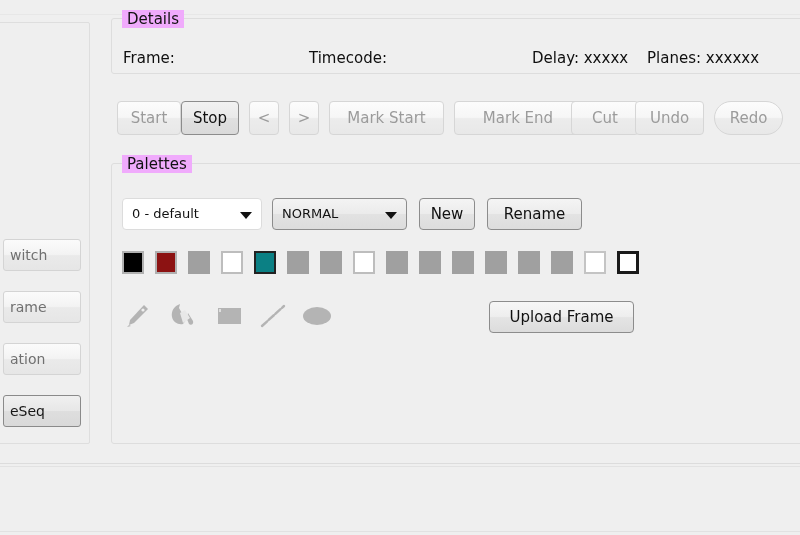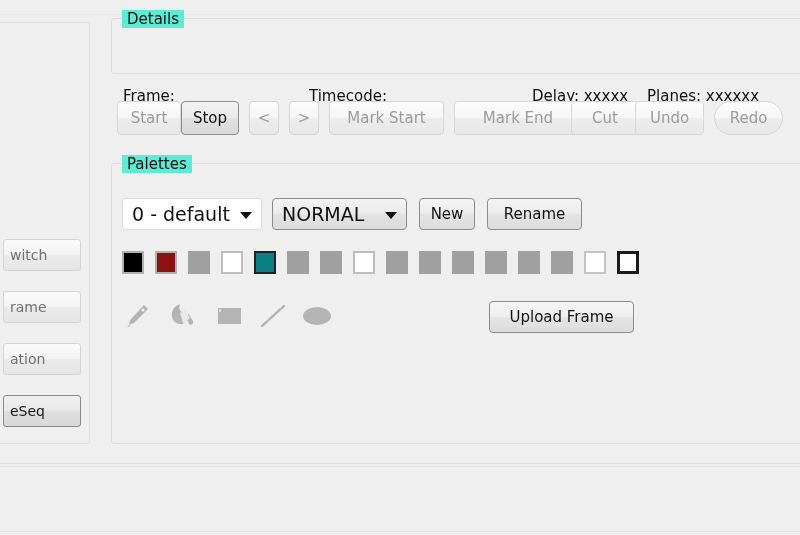--- a/index.html
+++ b/index.html
@@ -89,21 +89,21 @@
     position: absolute;
     border: 1px solid #dddddd;
     border-radius: 3px;
     box-sizing: border-box;
     background: transparent;
   }
   .group > .legend {
     position: absolute;
     top: -9px;
     left: 10px;
-    background: #5eead4;
+    background: #f0abfc;
     padding: 0 5px;
     font-size: 15px;
     color: #111;
     white-space: nowrap;
   }
 
   #details-group {
     left: 111px;
     top: 18px;
     width: 720px;
@@ -115,21 +115,20 @@
     width: 720px;
     height: 281px;
   }
 
   .detail-line {
     position: absolute;
     top: 30px;
     font-size: 15px;
     color: #0f0f0f;
     white-space: nowrap;
-    margin-top: 38px;
   }
   #lbl-frame    { left: 11px; }
   #lbl-timecode { left: 197px; }
   #lbl-delay    { left: 420px; }
   #lbl-planes   { left: 535px; }
 
   
   .btnrow {
     position: absolute;
     left: 117px;
@@ -155,21 +154,21 @@
     background: linear-gradient(to bottom, #f2f2f2 0%, #eaeaea 50%, #e0e0e0 51%, #dadada 100%);
     color: #111;
   }
 
   
   .combo {
     position: absolute;
     height: 32px;
     box-sizing: border-box;
     border-radius: 4px;
-    font-size: 19px;
+    font-size: 13px;
     line-height: 30px;
     color: #111;
     white-space: nowrap;
   }
   .combo .ctext {
     position: absolute;
     left: 9px;
     top: 0;
   }
   .combo .arrow {

